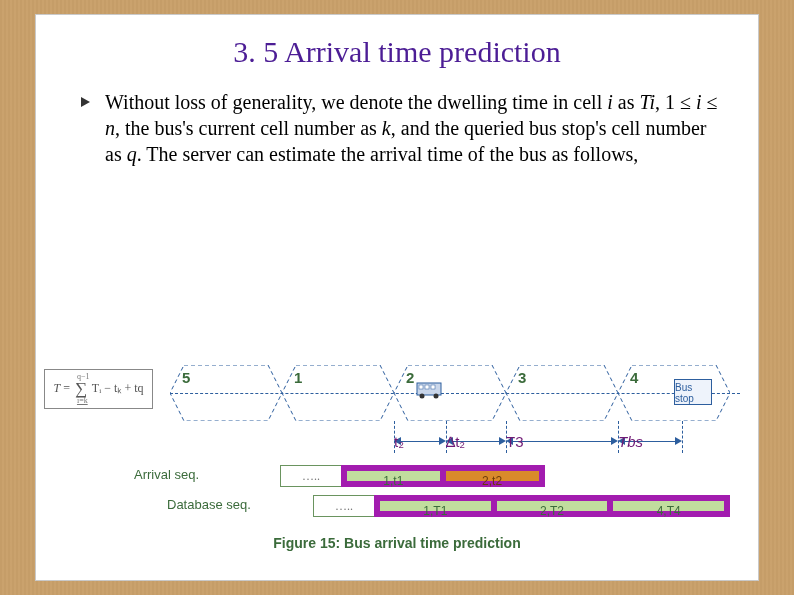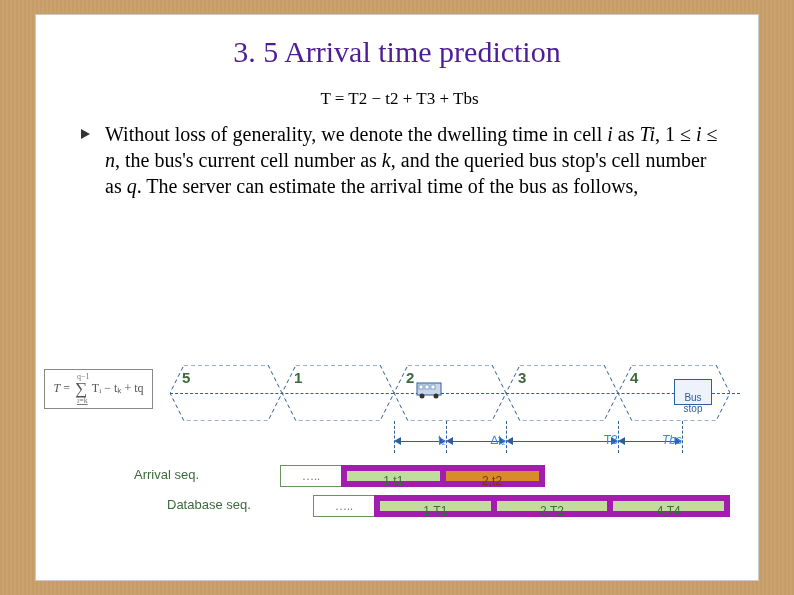--- a/index.html
+++ b/index.html
@@ -131,23 +131,22 @@
     position: absolute;
     right: 18px;
     top: 14px;
     width: 38px;
     height: 26px;
     border: 1px solid #2d5e9e;
     background: #eef3fb;
     font-size: 10px;
     font-family: Arial, sans-serif;
     color: #2d5e9e;
-    text-align: center;
     line-height: 1.1;
-    padding-top: 12px;
+    padding-top: 2px;
     box-sizing: border-box;
   }
   .dash-line {
     position: absolute;
     border-top: 1px dashed #2d5e9e;
     top: 28px;
     height: 0;
   }
   .bus {
     position: absolute;
@@ -181,23 +180,23 @@
     border-top: 4px solid transparent;
     border-bottom: 4px solid transparent;
     top: 2px;
   }
   .dblarrow .al { left: 0; border-right: 7px solid #2d5e9e; }
   .dblarrow .ar { right: 0; border-left: 7px solid #2d5e9e; }
   .arrow-label {
     position: absolute;
     top: -2px;
     width: 100%;
-    text-align: right;
-    font-size: 12px;
-    color: #3b82f6;
+    text-align: left;
+    font-size: 15px;
+    color: #701a75;
     font-family: Arial, sans-serif;
   }
   .vtick {
     position: absolute;
     top: 0px;
     height: 32px;
     border-left: 1px dashed #2d5e9e;
   }
 
   .seq-row {
@@ -263,21 +262,20 @@
 </head>
 <body>
 
 <div class="frame">
 
   <div class="title">3. 5 Arrival time prediction</div>
 
   <div class="bullets">
 
 
-    <div class="formula">T = T2 − t2 + T3 + Tbs</div>
 
     <div class="bullet-row">
       <div class="bullet-mark"></div>
       <div class="bullet-text">
         <span>Without loss of generality, we denote the dwelling time in cell </span><i>i</i><span> as </span><i>Ti</i><span>, 1 ≤ </span><i>i</i><span> ≤ </span><i>n</i><span>, the bus's current cell number as </span><i>k</i><span>, and the queried bus stop's cell number as </span><i>q</i><span>. The server can estimate the arrival time of the bus as follows,</span>
       </div>
     </div>
 
   </div>
 
@@ -392,16 +390,17 @@
     <div class="seq-row" style="top:130px;margin-left:33px;">
       <div class="seq-label">Database seq.</div>
       <div class="seq-track">
         <div class="seq-dots">…..</div>
         <div class="seq-cell">1,T1</div>
         <div class="seq-cell">2,T2</div>
         <div class="seq-cell">4,T4</div>
       </div>
     </div>
 
+    <div class="fig-caption">Figure 15: Bus arrival time prediction</div>
 
   </div>
 
 </div>
 
 </body></html>

